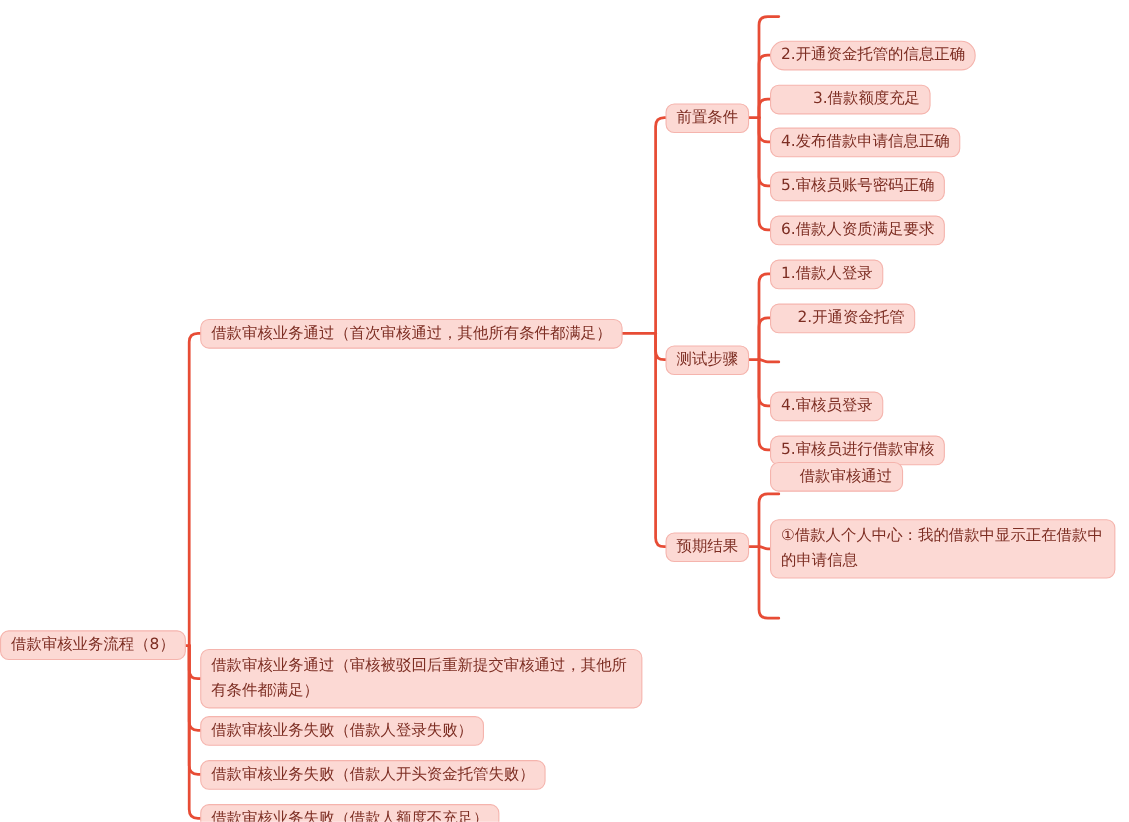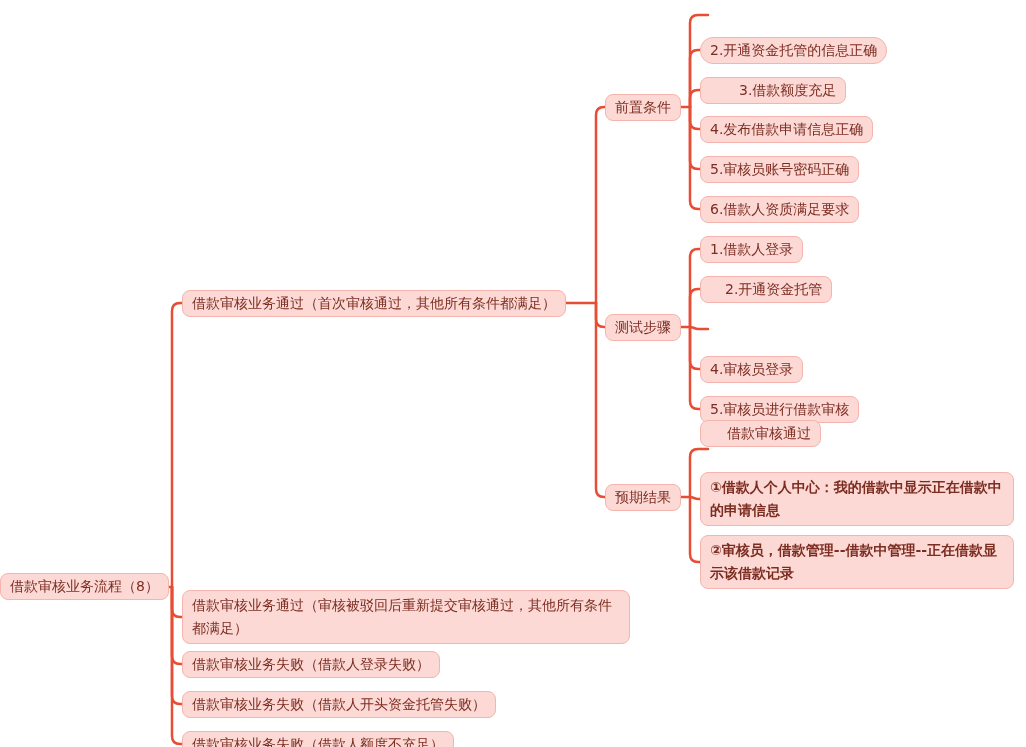--- a/index.html
+++ b/index.html
@@ -25,22 +25,22 @@
     font-size:14px;
     line-height:19px;
     padding:3px 9px;
     white-space:nowrap;
     cursor:pointer;
   }
   .node.wrap{
     white-space:normal;
     line-height:23px;
   }
-  .node.w-right{width:314px;font-weight:bold;}
-  .node.w-case{width:448px;}
+  .node.w-right{width:314px;}
+  .node.w-case{width:402px;}
 </style>
 </head>
 <body>
 
 <div id="canvas">
 
   <svg class="links" viewBox="0 0 1026 747" xmlns="http://www.w3.org/2000/svg">
 
     <path d="M0 585 Q3 587 6 587"></path>
 
@@ -95,15 +95,14 @@
   <div class="node" style="left:700px;top:156px;">5.审核员账号密码正确</div>
   <div class="node" style="left:700px;top:196px;">6.借款人资质满足要求</div>
 
   <div class="node" style="left:700px;top:236px;">1.借款人登录</div>
   <div class="node" style="left:700px;top:276px;padding-left:24px;">2.开通资金托管</div>
   <div class="node" style="left:700px;top:356px;">4.审核员登录</div>
   <div class="node" style="left:700px;top:396px;">5.审核员进行借款审核</div>
 
   <div class="node" style="left:700px;top:420px;padding-left:26px;">借款审核通过</div>
   <div class="node wrap w-right" style="left:700px;top:472px;">①借款人个人中心：我的借款中显示正在借款中的申请信息</div>
-  <div class="node wrap w-right" style="left:700px;top:535px;">②审核员，借款管理--借款中管理--正在借款显示该借款记录</div>
 
 </div>
 
 </body></html>

